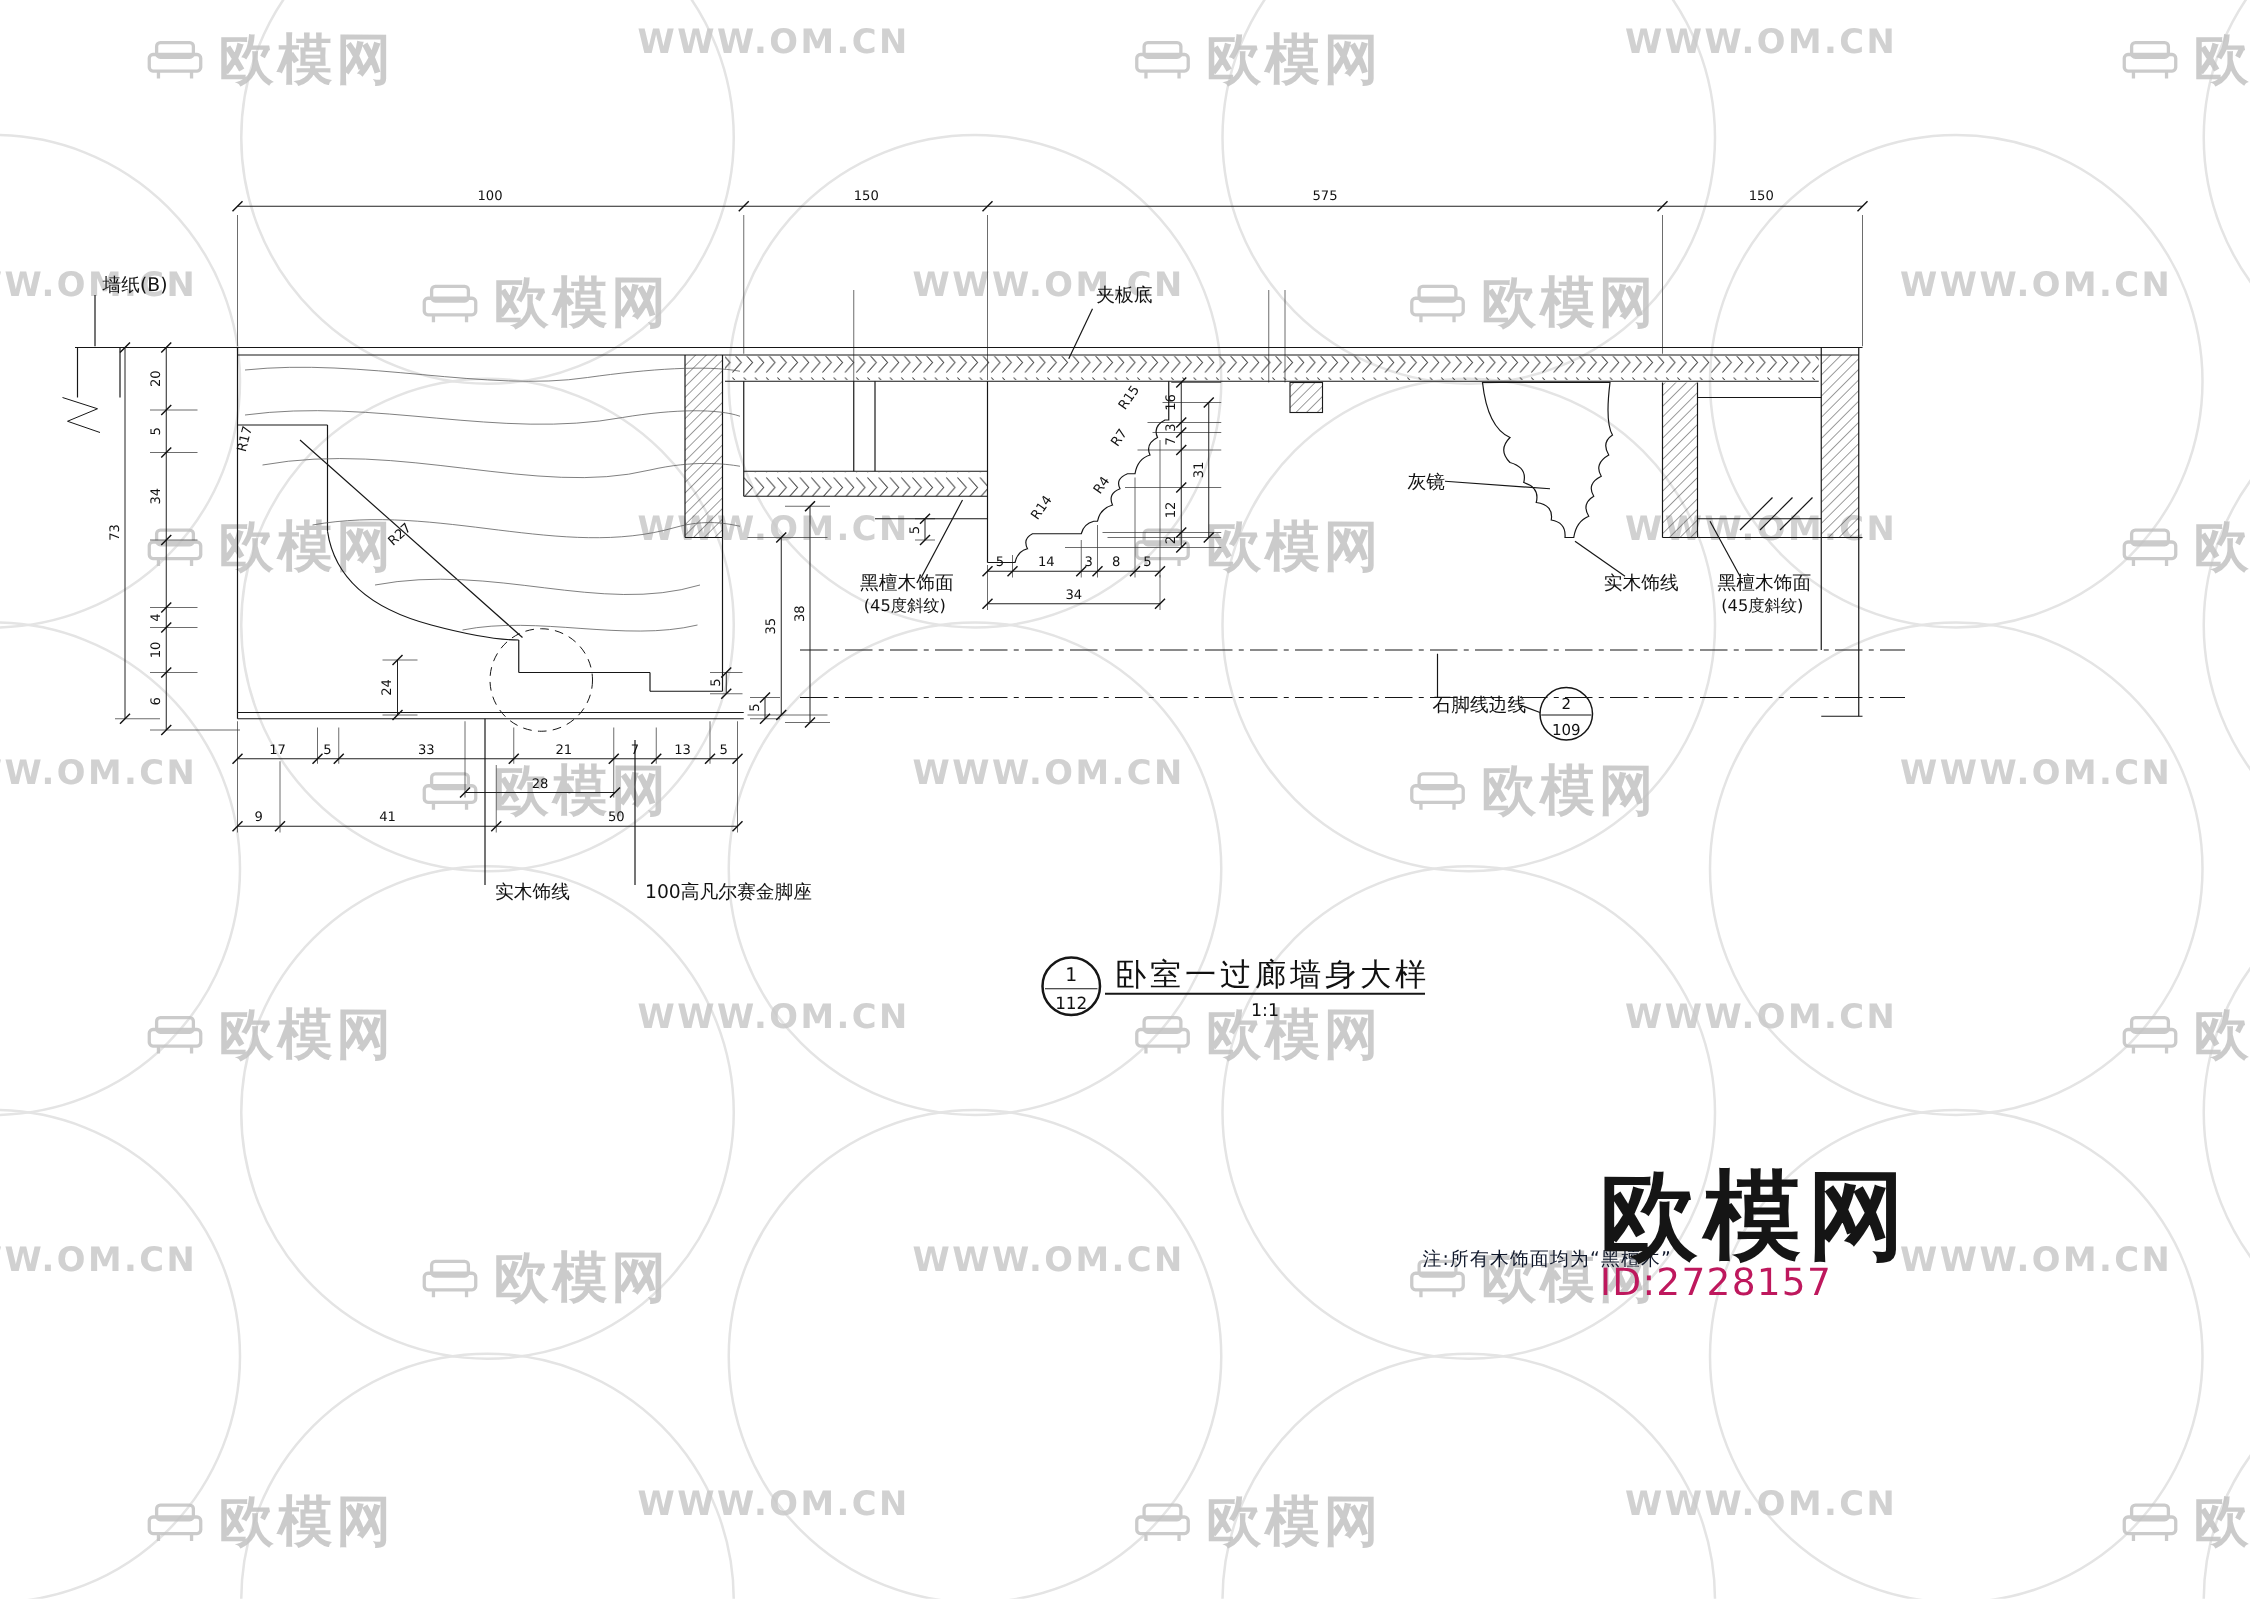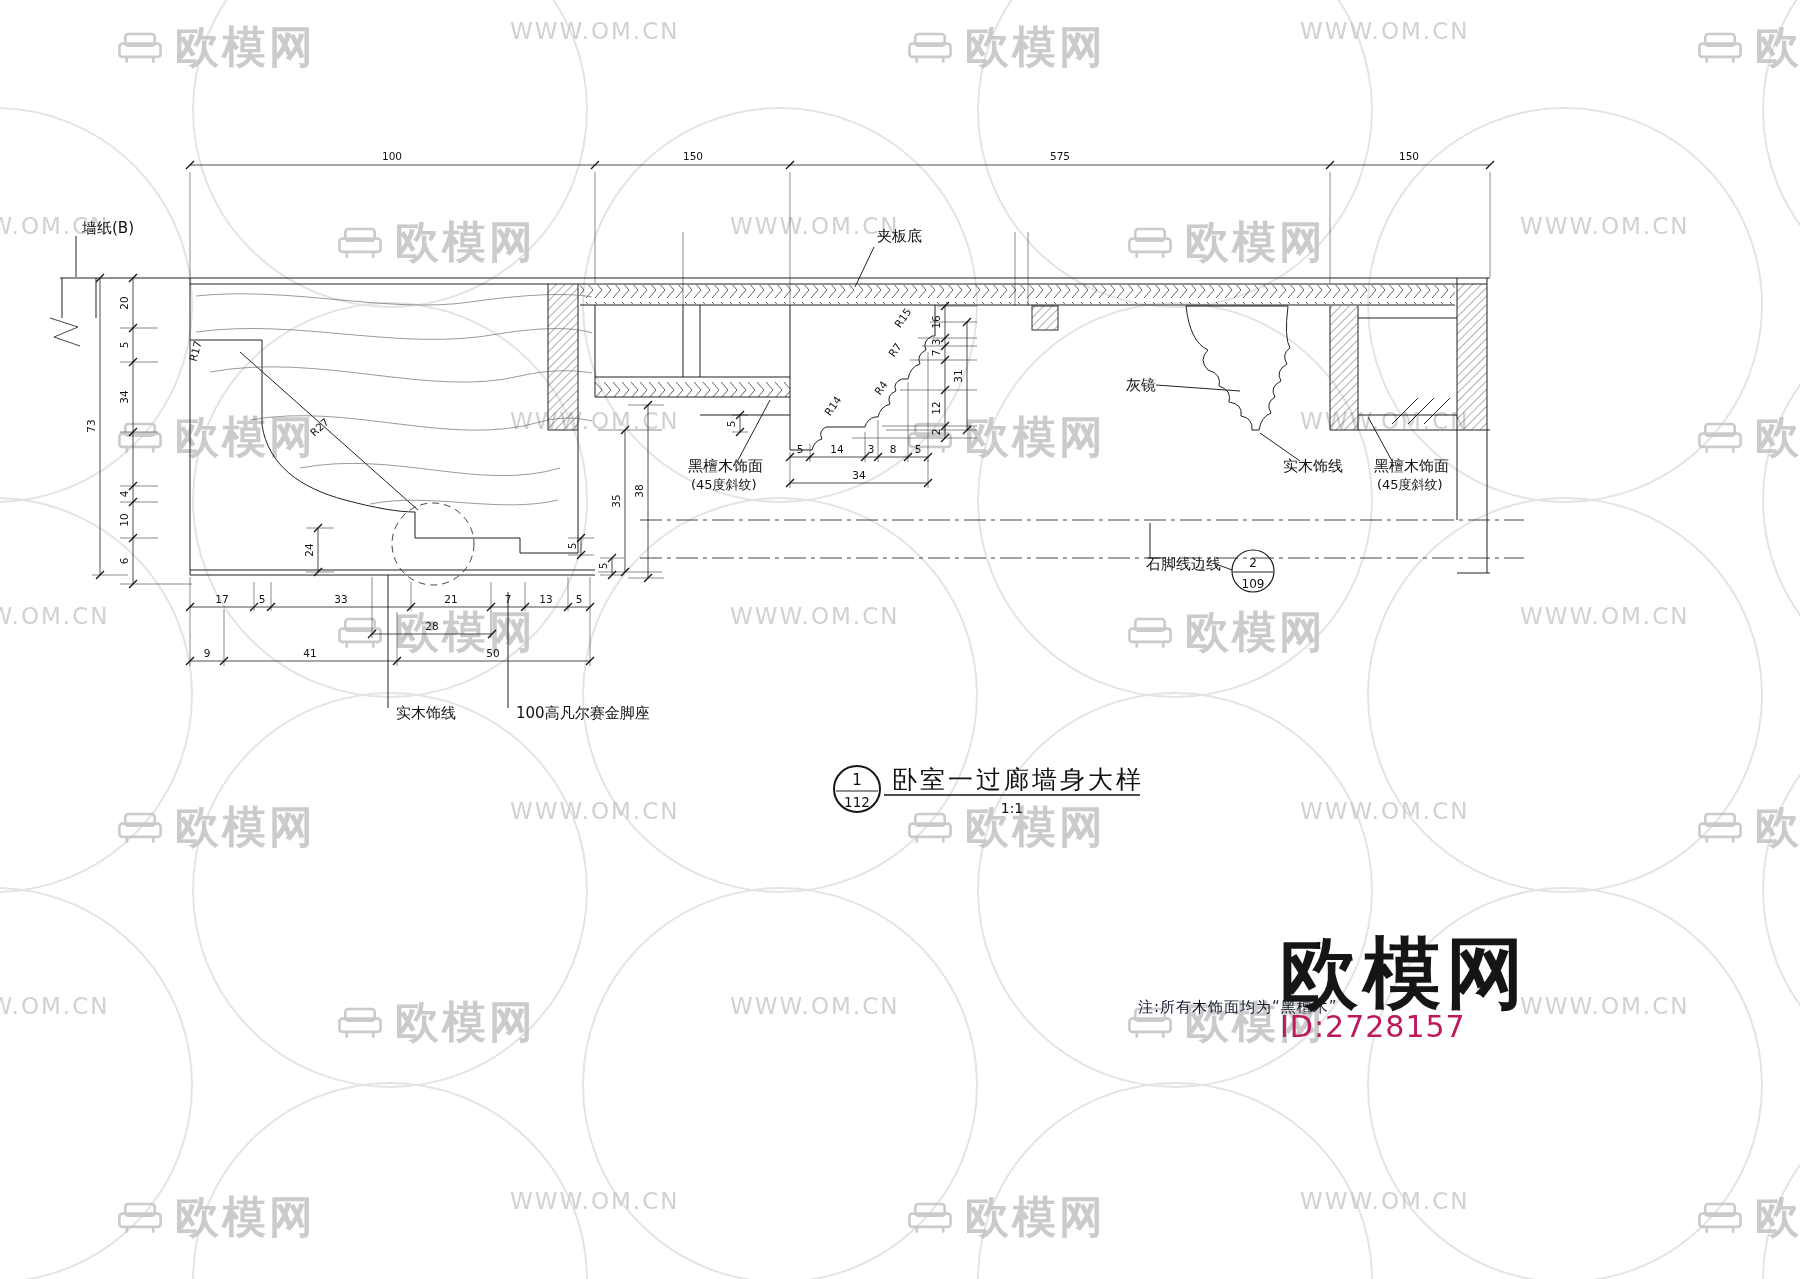--- a/index.html
+++ b/index.html
@@ -9,21 +9,21 @@
     font-family:"DejaVu Sans","Liberation Sans",sans-serif;
   }
   
   #watermark-layer{position:absolute;inset:0;z-index:0;}
   #rings-svg{position:absolute;left:0;top:0;}
   #rings circle{fill:none;stroke:#e4e4e4;stroke-width:2;}
   .wm-item{position:absolute;display:flex;align-items:center;gap:10px;
     color:#c6c6c6;opacity:.85;white-space:nowrap;}
   .wm-logo span{font-size:44px;font-weight:700;letter-spacing:3px;color:#c3c3c3;}
   .wm-logo svg{width:50px;height:34px;color:#c3c3c3;}
-  .wm-url{font-size:23px;font-weight:400;letter-spacing:2px;color:#c9c9c9;}
+  .wm-url{font-size:27px;font-weight:700;letter-spacing:2px;color:#c9c9c9;}
   
   #drawing{position:absolute;left:0;top:0;z-index:1;}
   #drawing text{fill:#111;stroke:none;}
   .dim{font-size:10.5px;text-anchor:middle;}
   .lab{font-size:15px;}
   .lab-sm{font-size:13px;}
   
   #note-text{position:absolute;left:1138px;top:998px;z-index:2;
     font-size:15px;color:#0f172a;letter-spacing:1px;}
   #brand-big{position:absolute;left:1280px;top:934px;z-index:3;

